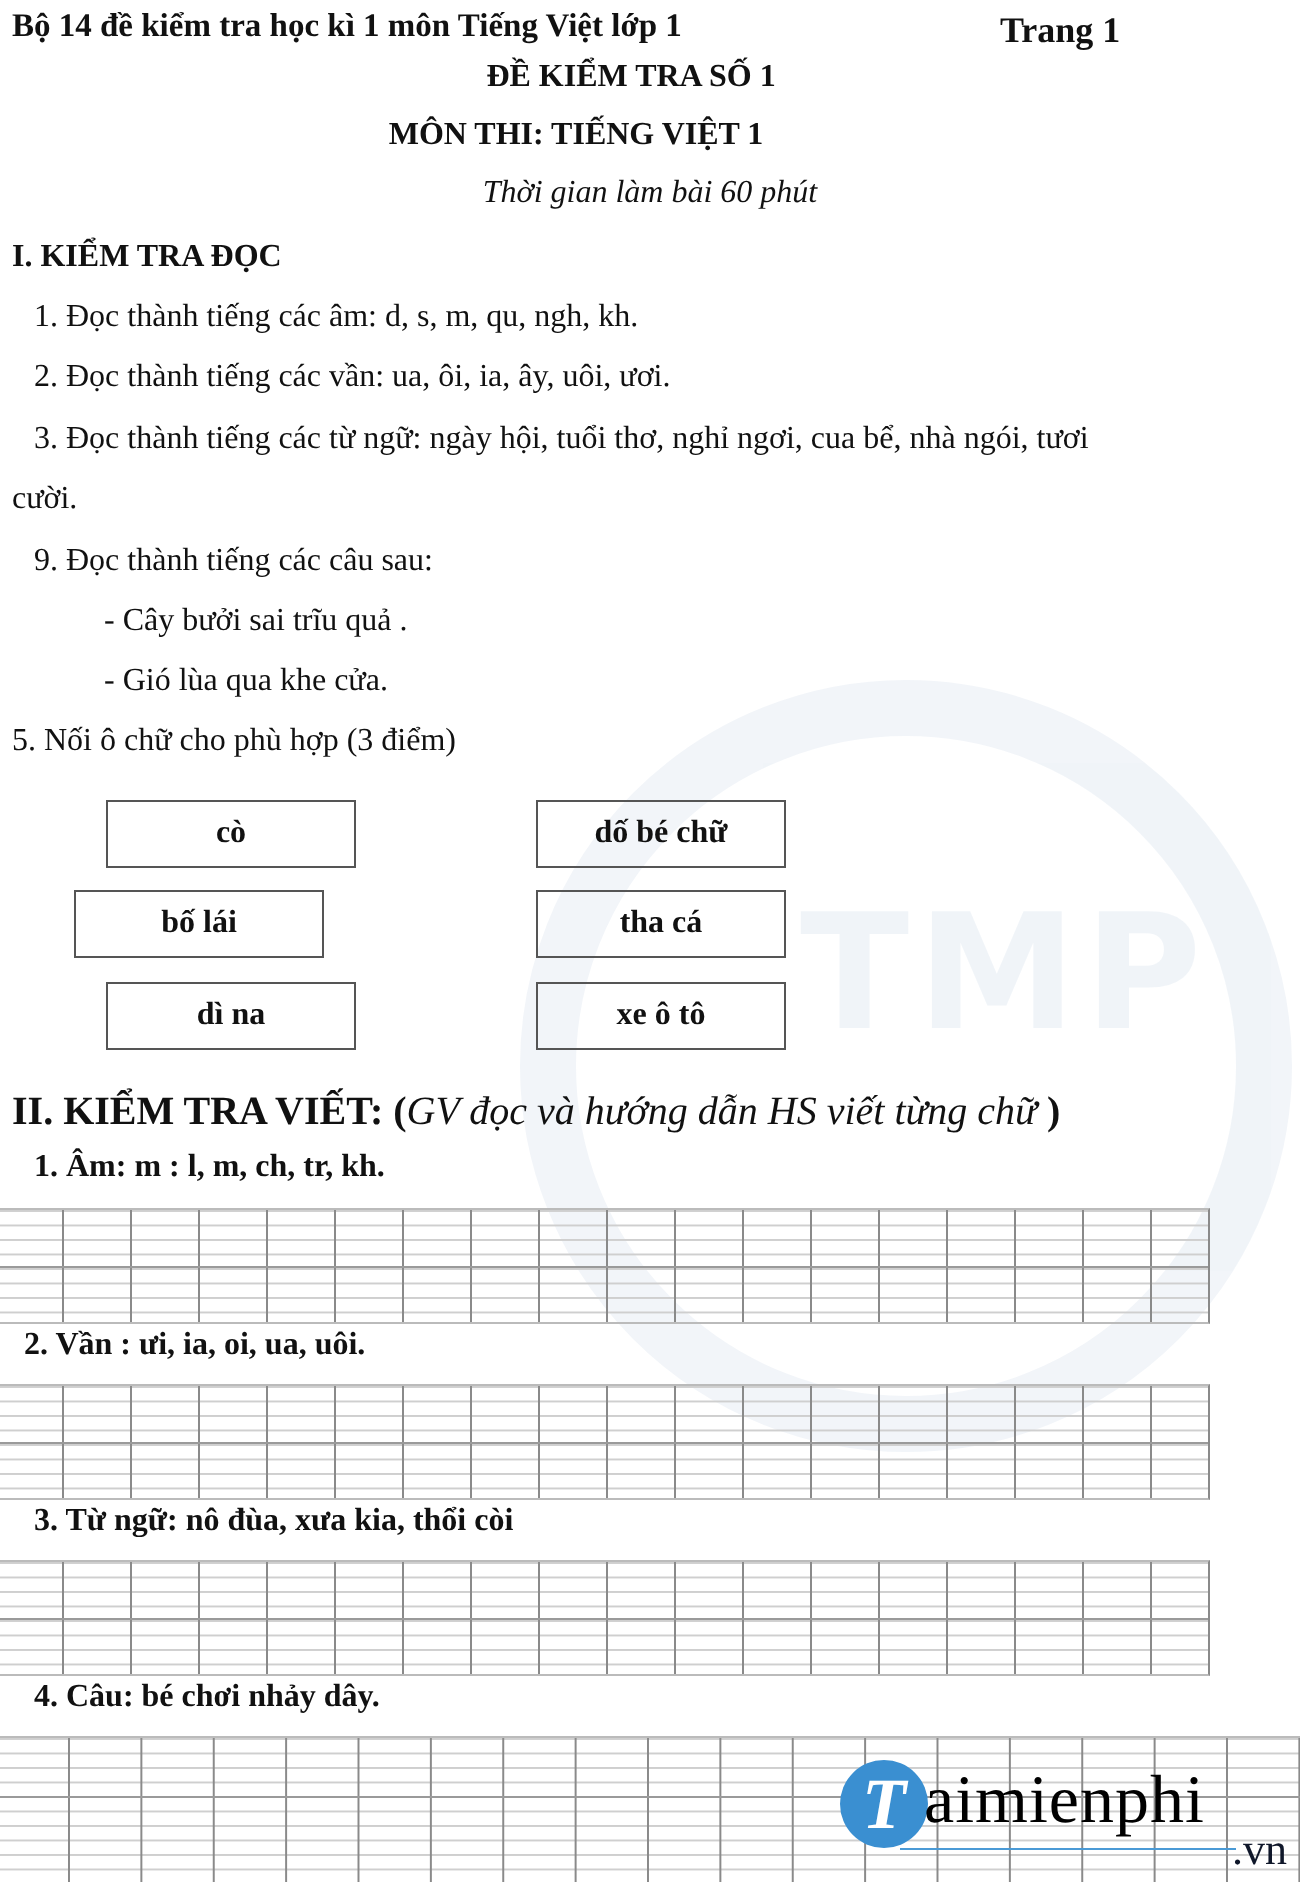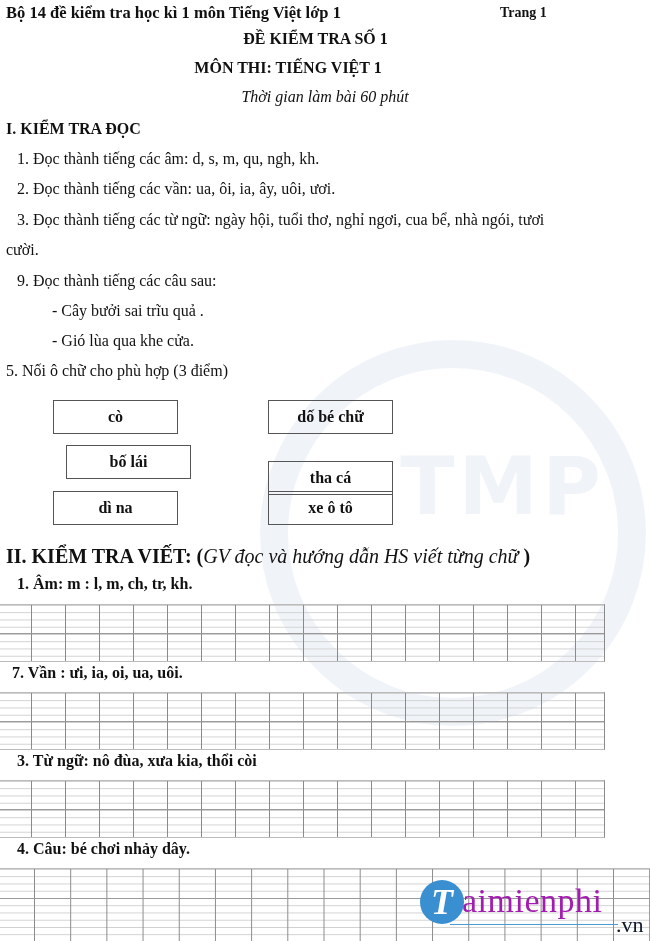--- a/index.html
+++ b/index.html
@@ -7,21 +7,21 @@
       width: 650px; height: 941px; overflow: hidden;
       background: #ffffff; position: relative;
       font-family: "Liberation Serif", "DejaVu Serif", serif;
       color: #111111;
     }
     .abs { position: absolute; white-space: nowrap; }
     .b { font-weight: bold; }
     .i { font-style: italic; }
 
     .header-left { left: 6px; top: 3px; font-size: 16.5px; font-weight: bold; }
-    .header-right { left: 500px; top: 5px; font-size: 14px; font-weight: bold; }
+    .header-right { left: 500px; top: 5px; font-size: 18px; font-weight: bold; }
     .title1 { left: 0; width: 631px; text-align: center; top: 30px; font-size: 16px; font-weight: bold; }
     .title2 { left: 0; width: 576px; text-align: center; top: 59px; font-size: 16px; font-weight: bold; }
     .title3 { left: 0; width: 650px; text-align: center; top: 88px; font-size: 16px; font-style: italic; }
 
     .sec { font-size: 16px; font-weight: bold; }
     .line { font-size: 16px; }
 
     .box {
       position: absolute; width: 123px; height: 32px;
       border: 1px solid #555; background: transparent;
@@ -70,21 +70,21 @@
       position: absolute; left: 420px; top: 880px; height: 52px; width: 230px;
     }
     .logo-circle {
       position: absolute; left: 0; top: 0; width: 44px; height: 44px; border-radius: 50%;
       background: #3a8fd1; color: #fff; font-family: "Liberation Serif", serif;
       font-size: 36px; font-weight: bold; font-style: italic;
       display: flex; align-items: center; justify-content: center; line-height: 1;
     }
     .logo-text {
       position: absolute; left: 42px; top: 2px;
-      font-family: "Liberation Serif", serif; font-size: 34px; color: #a21caf;
+      font-family: "Liberation Serif", serif; font-size: 34px; color: #000000;
       letter-spacing: 0.5px;
     }
     .logo-underline {
       position: absolute; left: 30px; top: 44px; width: 168px; border-top: 1.5px solid #4a9ad6;
     }
     .logo-vn {
       position: absolute; left: 196px; top: 32px;
       font-family: "Liberation Serif", serif; font-size: 22px; color: #0f172a;
     }
   </style>
@@ -107,34 +107,34 @@
 <div class="abs line" style="left:17px; top:150px;">1. Đọc thành tiếng các âm: d, s, m, qu, ngh, kh.</div>
 <div class="abs line" style="left:17px; top:180px;text-align:right;">2. Đọc thành tiếng các vần: ua, ôi, ia, ây, uôi, ươi.</div>
 <div class="abs line" style="left:17px; top:211px;">3. Đọc thành tiếng các từ ngữ: ngày hội, tuổi thơ, nghỉ ngơi, cua bể, nhà ngói, tươi</div>
 <div class="abs line" style="left:6px; top:241px;">cười.</div>
 <div class="abs line" style="left:17px; top:272px;">9. Đọc thành tiếng các câu sau:</div>
 <div class="abs line" style="left:52px; top:302px;">- Cây bưởi  sai trĩu  quả .</div>
 <div class="abs line" style="left:52px; top:332px;">- Gió  lùa  qua khe cửa.</div>
 <div class="abs line" style="left:6px; top:362px;">5. Nối  ô chữ cho phù hợp (3 điểm)</div>
 
 <div class="box" style="left:53px; top:400px;">cò</div>
-<div class="box" style="left:66px; top:445px;">bố lái</div>
+<div class="box" style="left:37px; top:445px;">bố lái</div>
 <div class="box" style="left:53px; top:491px;">dì na</div>
 <div class="box" style="left:268px; top:400px;">dố bé chữ</div>
-<div class="box" style="left:268px; top:461px;text-align:right;">tha cá</div>
+<div class="box" style="left:268px; top:445px;text-align:right;">tha cá</div>
 <div class="box" style="left:268px; top:491px;">xe ô tô</div>
 
 <div class="abs" style="left:6px; top:545px; font-size:20px;">
   <span class="b">II. KIỂM TRA VIẾT: (</span><span class="i">GV đọc và hướng dẫn HS viết từng chữ</span><span class="b"> )</span>
 </div>
 
 <div class="abs sec" style="left:17px; top:575px;">1. Âm: m : l, m, ch, tr, kh.</div>
 <div class="grid g1"></div>
 
-<div class="abs sec" style="left:12px; top:664px;">7. Vần :  ưi, ia, oi, ua, uôi.</div>
+<div class="abs sec" style="left:12px; top:664px;">2. Vần :  ưi, ia, oi, ua, uôi.</div>
 <div class="grid g2"></div>
 
 <div class="abs sec" style="left:17px; top:752px;">3. Từ ngữ: nô đùa, xưa kia, thổi còi</div>
 <div class="grid g3"></div>
 
 <div class="abs sec" style="left:17px; top:840px;">4. Câu: bé chơi nhảy dây.</div>
 <div class="grid g4"></div>
 
 <div class="logo">
   <div class="logo-circle">T</div>

